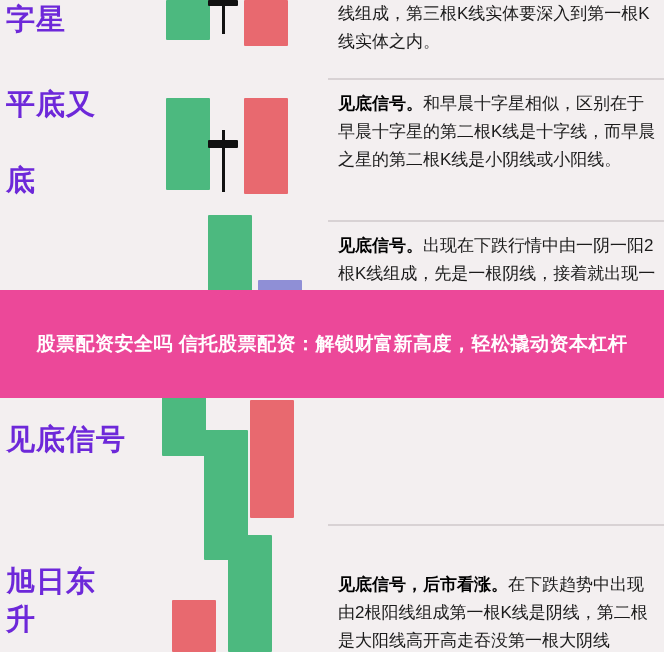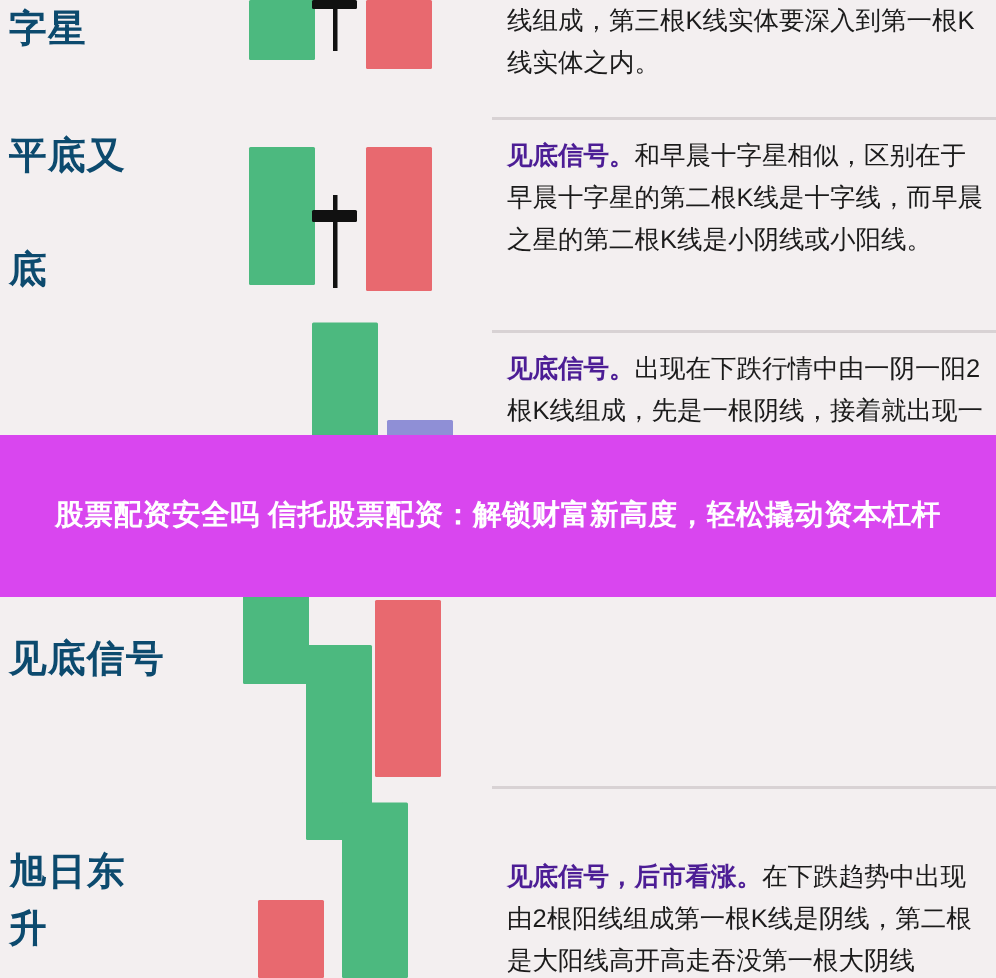--- a/index.html
+++ b/index.html
@@ -24,23 +24,23 @@
     left: 0;
     top: 0;
     width: 142px;
     height: 652px;
     background: #f3eff0;
   }
   .lbl {
     position: absolute;
     left: 6px;
     width: 130px;
-    color: #0c4a6e;
+    color: #6d28d9;
     font-weight: bold;
-    font-size: 25px;
+    font-size: 29px;
     line-height: 38px;
     letter-spacing: 1px;
   }
 
   
   .col-mid {
     position: absolute;
     left: 142px;
     top: 0;
     width: 186px;
@@ -72,41 +72,41 @@
   }
   .para {
     position: absolute;
     left: 10px;
     width: 318px;
     font-size: 17px;
     line-height: 28px;
     color: #1b1b1b;
   }
   .para .hl {
-    color: #4c1d95;
+    color: #000000;
     font-weight: bold;
   }
 
   
   .hr {
     position: absolute;
     left: 328px;
     width: 336px;
     height: 2px;
     background: #d8d2d4;
   }
 
   
   .banner {
     position: absolute;
     left: 0;
     top: 290px;
     width: 664px;
     height: 108px;
-    background: #d946ef;
+    background: #ec4899;
     display: flex;
     align-items: center;
     justify-content: center;
     text-align: left;
     box-sizing: border-box;
     padding: 0 14px;
   }
   .banner-text {
     color: #ffffff;
     font-size: 19px;

